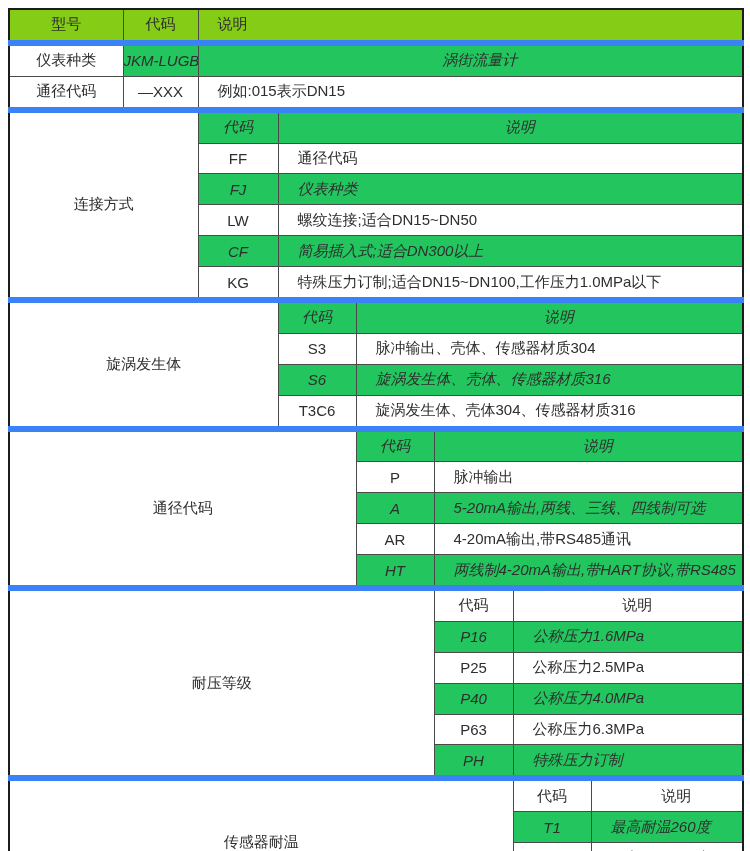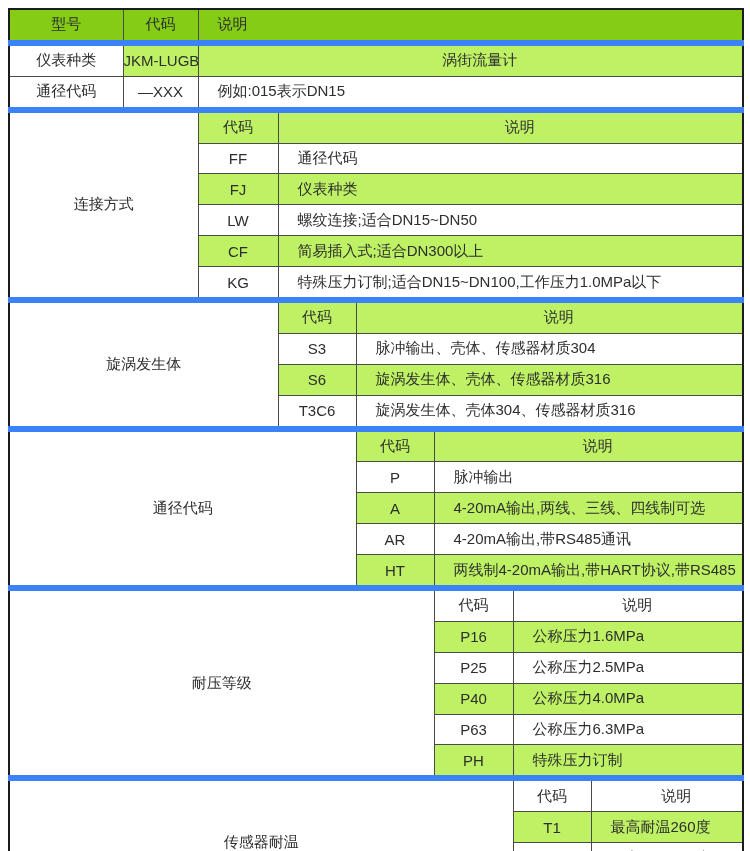--- a/index.html
+++ b/index.html
@@ -16,21 +16,21 @@
   td{
     border:1px solid #4a4a4a;
     height:29.9px;
     padding:0;
     overflow:hidden;
     white-space:nowrap;
     background:#ffffff;
   }
   tr.sec td{border-top:6px solid #3b82f6;text-align:center;}
   td.hdr{background:#84cc16;}
-  td.b{background:#bef264;}
+  td.b{background:#22c55e;font-style:italic;}
   td.c{text-align:center;}
   td.cat{text-align:center;background:#ffffff;}
   td.d{text-align:left;padding-left:19px;}
 </style>
 </head>
 <body>
 
 <div class="wrap">
 <table>
   <colgroup>
@@ -111,21 +111,21 @@
     <td class="cat" colspan="4" rowspan="5">通径代码</td>
     <td class="b c">代码</td>
     <td class="b d" colspan="3">说明</td>
   </tr>
   <tr>
     <td class="c">P</td>
     <td class="d" colspan="3">脉冲输出</td>
   </tr>
   <tr>
     <td class="b c">A</td>
-    <td class="b d" colspan="3">4-20mA输出,两线、三线、四线制可选</td>
+    <td class="b d" colspan="3">5-20mA输出,两线、三线、四线制可选</td>
   </tr>
   <tr>
     <td class="c">AR</td>
     <td class="d" colspan="3">4-20mA输出,带RS485通讯</td>
   </tr>
   <tr>
     <td class="b c">HT</td>
     <td class="b d" colspan="3">两线制4-20mA输出,带HART协议,带RS485</td>
   </tr>
 

